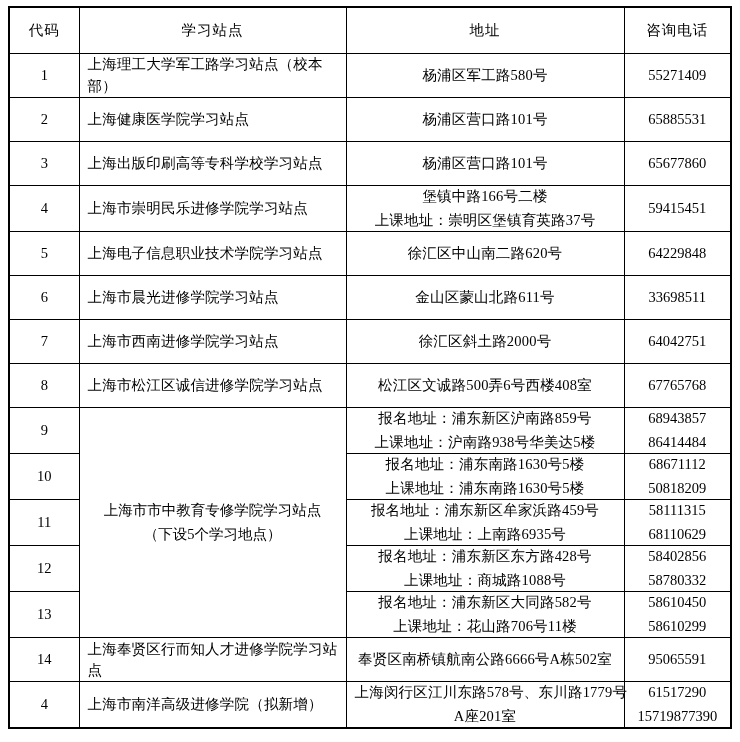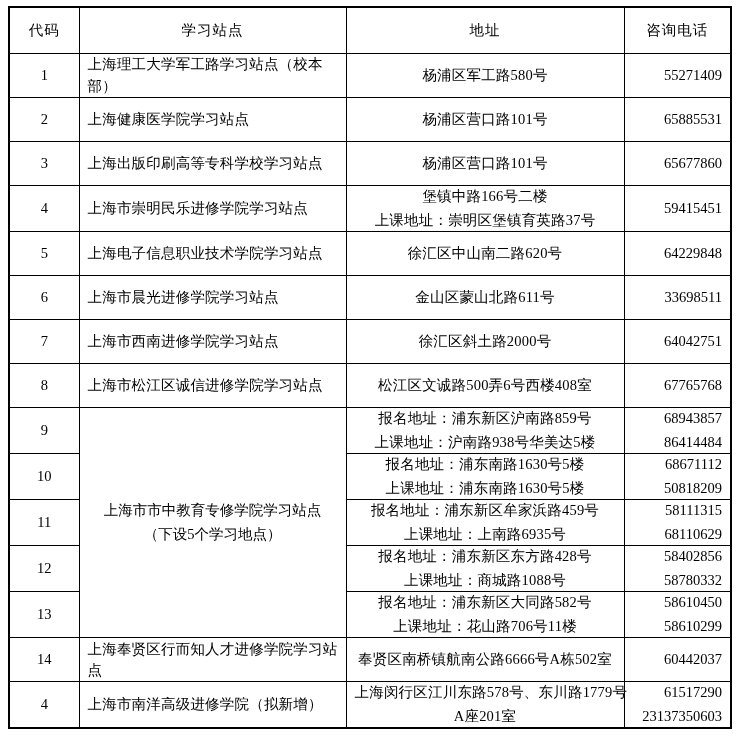--- a/index.html
+++ b/index.html
@@ -61,21 +61,21 @@
     text-align: left;
     padding-left: 12px;
     letter-spacing: 0.2px;
   }
   td.addr-cell {
     text-align: center;
     padding-left: 10px;
     letter-spacing: 0.2px;
   }
   td.phone-cell {
-    text-align: right;
+    text-align: center;
     font-size: 14px;
   }
   td.site-merged {
     text-align: center;
     padding-left: 12px;
     vertical-align: middle;
   }
   .line { display: block; white-space: nowrap; }
   .line + .line { margin-top: 3px; }
   .r-normal { height: 44px; }
@@ -241,30 +241,30 @@
             <span class="line">58610299</span>
           </td>
         </tr>
         <tr class="r-normal">
           <td class="code-cell">14</td>
           <td class="site-cell">上海奉贤区行而知人才进修学院学习站点</td>
           <td class="addr-cell">
             <span class="line">奉贤区南桥镇航南公路6666号A栋502室</span>
           </td>
           <td class="phone-cell">
-            <span class="line">60442037</span>
+            <span class="line">95065591</span>
           </td>
         </tr>
         <tr class="r-double">
           <td class="code-cell">4</td>
           <td class="site-cell">上海市南洋高级进修学院（拟新增）</td>
           <td class="addr-cell">
             <span class="line">上海闵行区江川东路578号、东川路1779号</span>
             <span class="line">A座201室</span>
           </td>
           <td class="phone-cell">
             <span class="line">61517290</span>
-            <span class="line">23137350603</span>
+            <span class="line">15719877390</span>
           </td>
         </tr>
       </tbody>
   </table>
 </div>
 
 </body></html>

